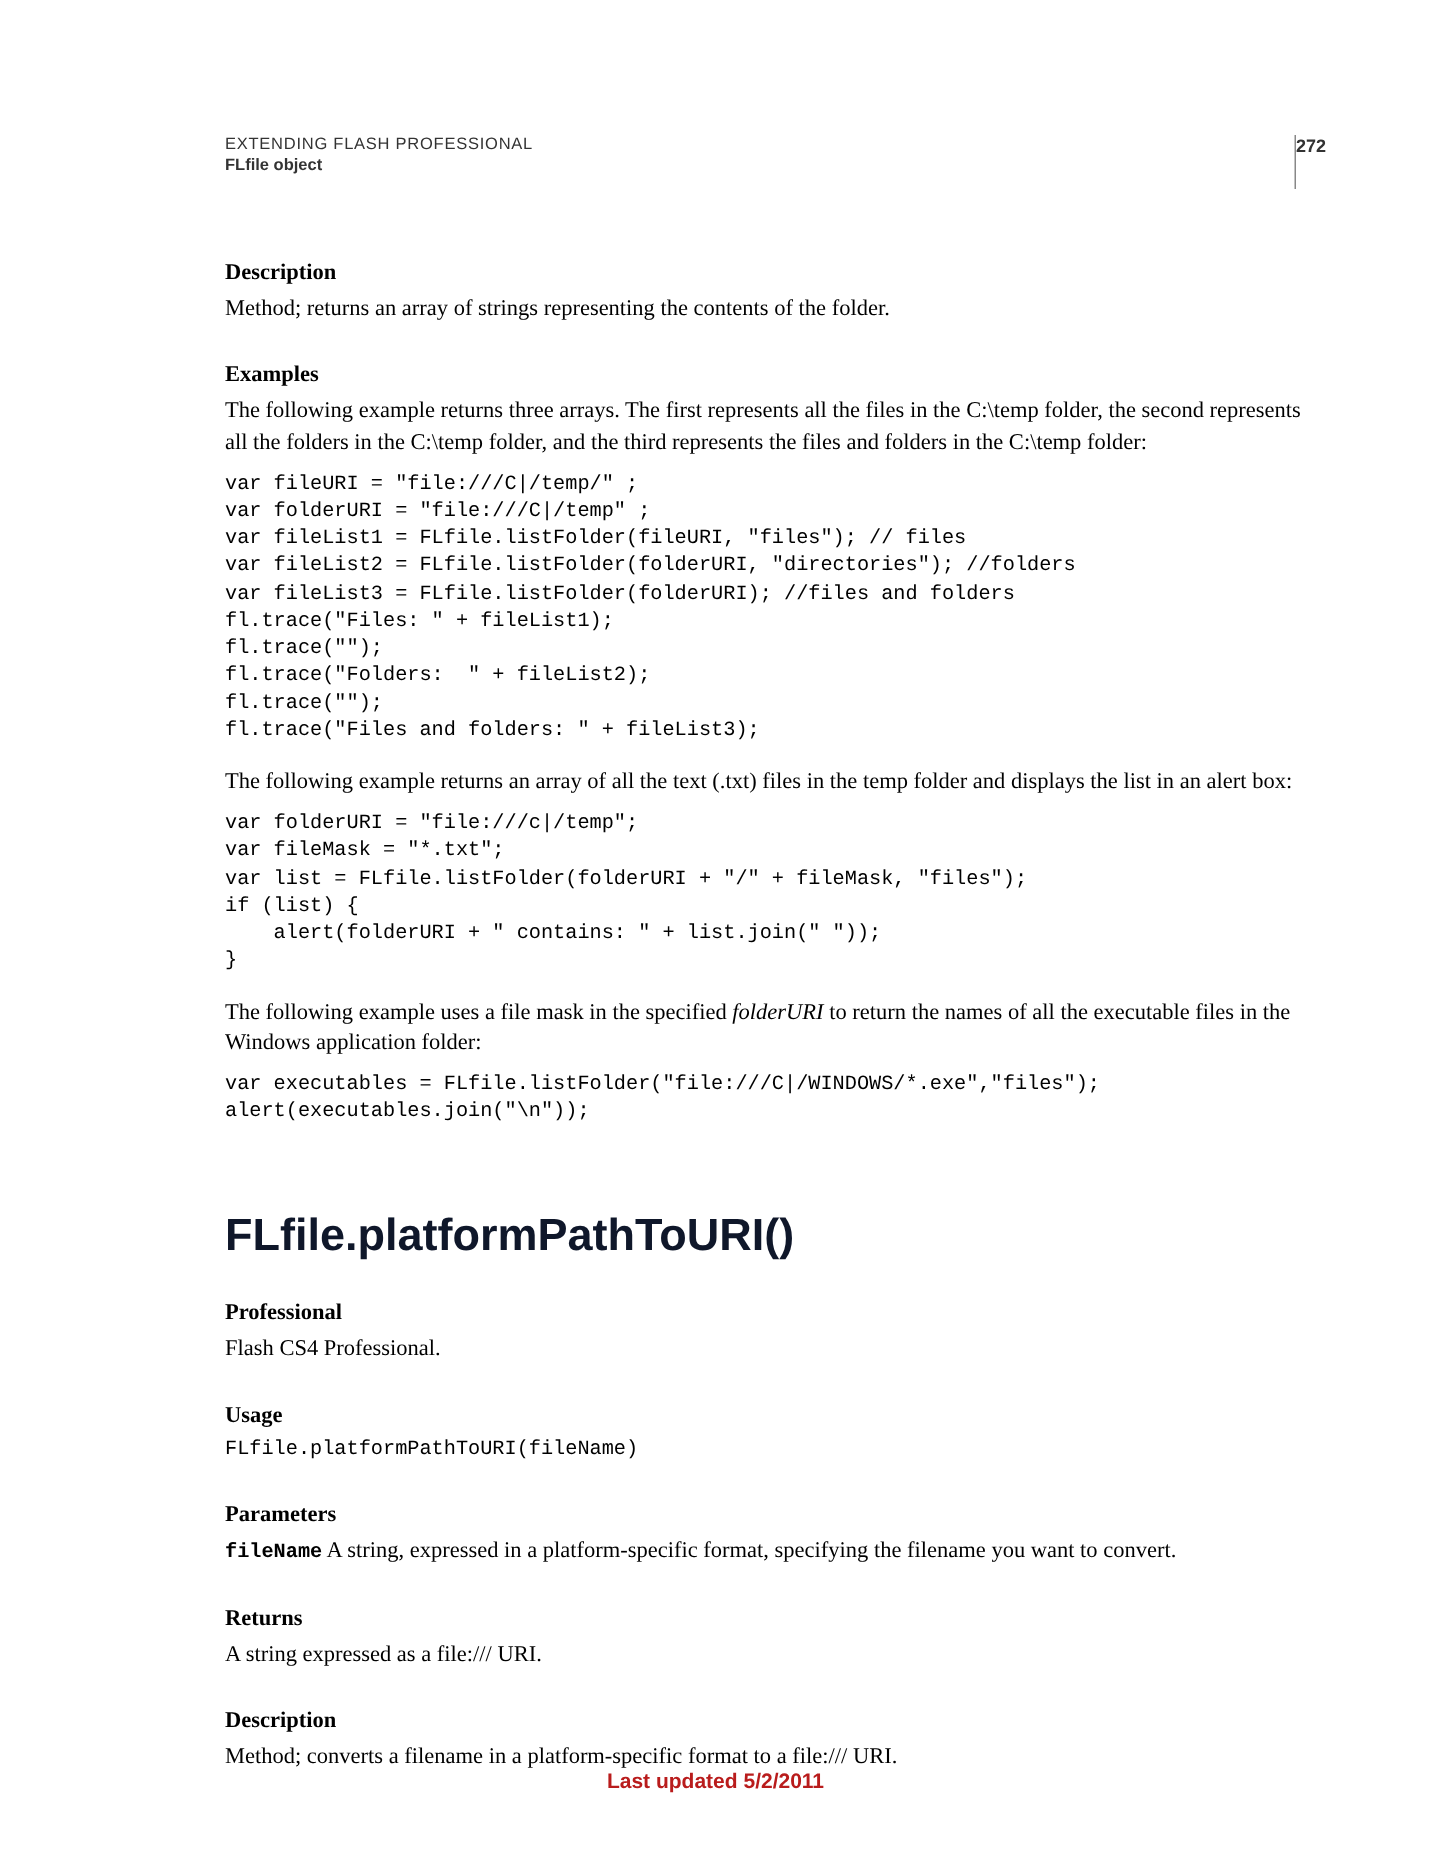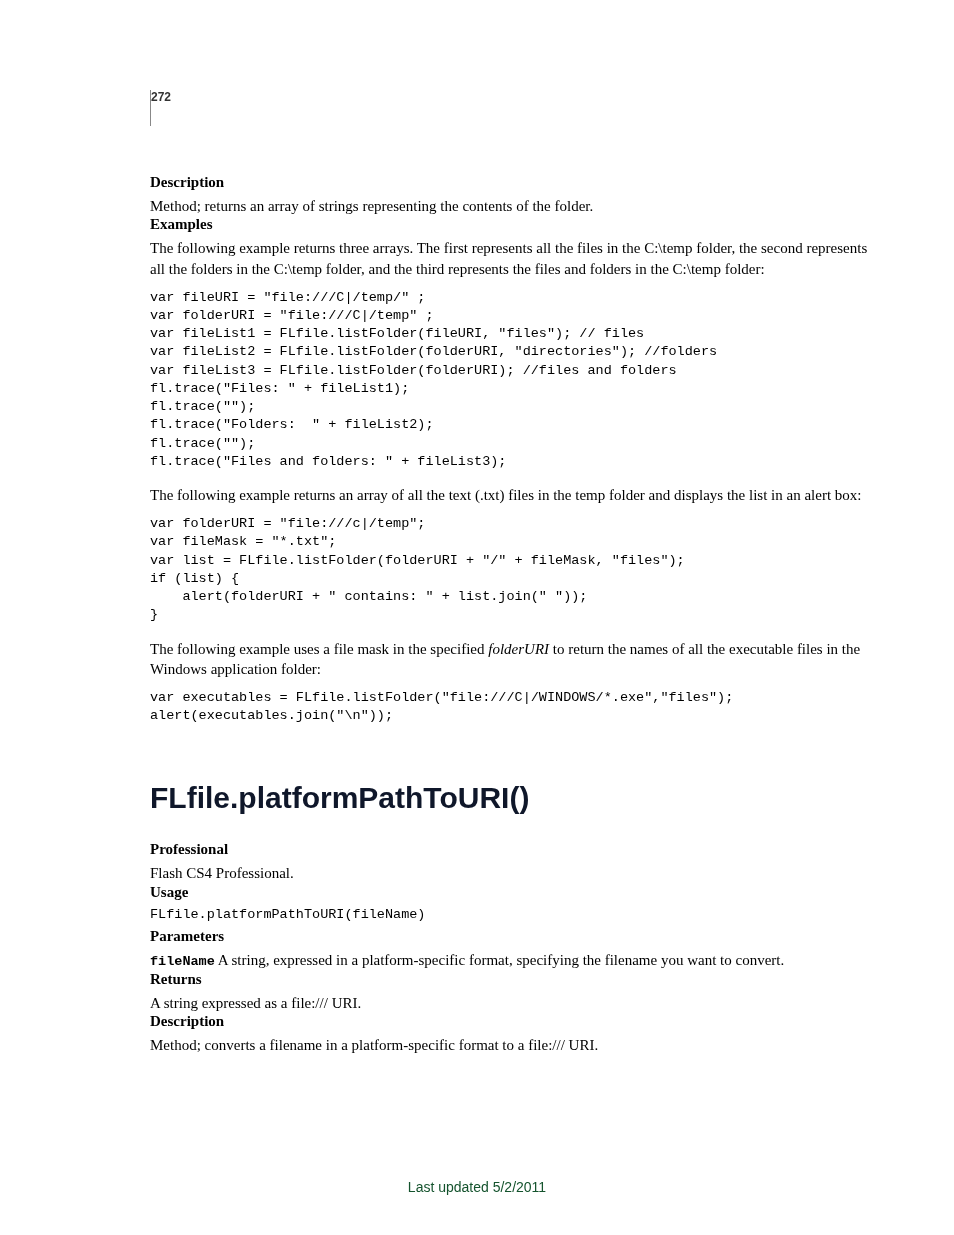--- a/index.html
+++ b/index.html
@@ -35,20 +35,21 @@
     font-weight: bold;
     font-size: 12px;
     color: #333;
     border-left: 1px solid #888;
     padding-bottom: 22px;
   }
   .subhead {
     font-weight: bold;
     font-size: 15px;
     color: #000;
+    margin-top: 26px;
     margin-bottom: 5px;
   }
   .para {
     font-size: 15px;
     line-height: 1.35;
     color: #000;
   }
   .code {
     font-family: "Courier New", Courier, monospace;
     font-size: 13.5px;
@@ -73,29 +74,33 @@
     text-align: center;
   }
   .italic { font-style: italic; }
   .footer {
     position: absolute;
     bottom: 40px;
     left: 0;
     width: 100%;
     text-align: center;
     font-family: "Myriad Pro", Arial, Helvetica, sans-serif;
-    font-weight: normal;
+    font-weight: bold;
     font-size: 14px;
-    color: #14532d;
+    color: #b91c1c;
   }
 </style>
 </head>
 <body>
 
 <div class="header-row">
+  <div class="header-left">
+    <div>EXTENDING FLASH PROFESSIONAL</div>
+    <div class="sub">FLfile object</div>
+  </div>
   <div class="page-num">272</div>
 </div>
 
 <div class="subhead" style="margin-top:0">Description</div>
 <div class="para">Method; returns an array of strings representing the contents of the folder.</div>
 
 <div class="subhead">Examples</div>
 <div class="para">The following example returns three arrays. The first represents all the files in the C:\temp folder, the second represents all the folders in the C:\temp folder, and the third represents the files and folders in the C:\temp folder:</div>
 <div class="code">var fileURI = "file:///C|/temp/" ;
 var folderURI = "file:///C|/temp" ;

